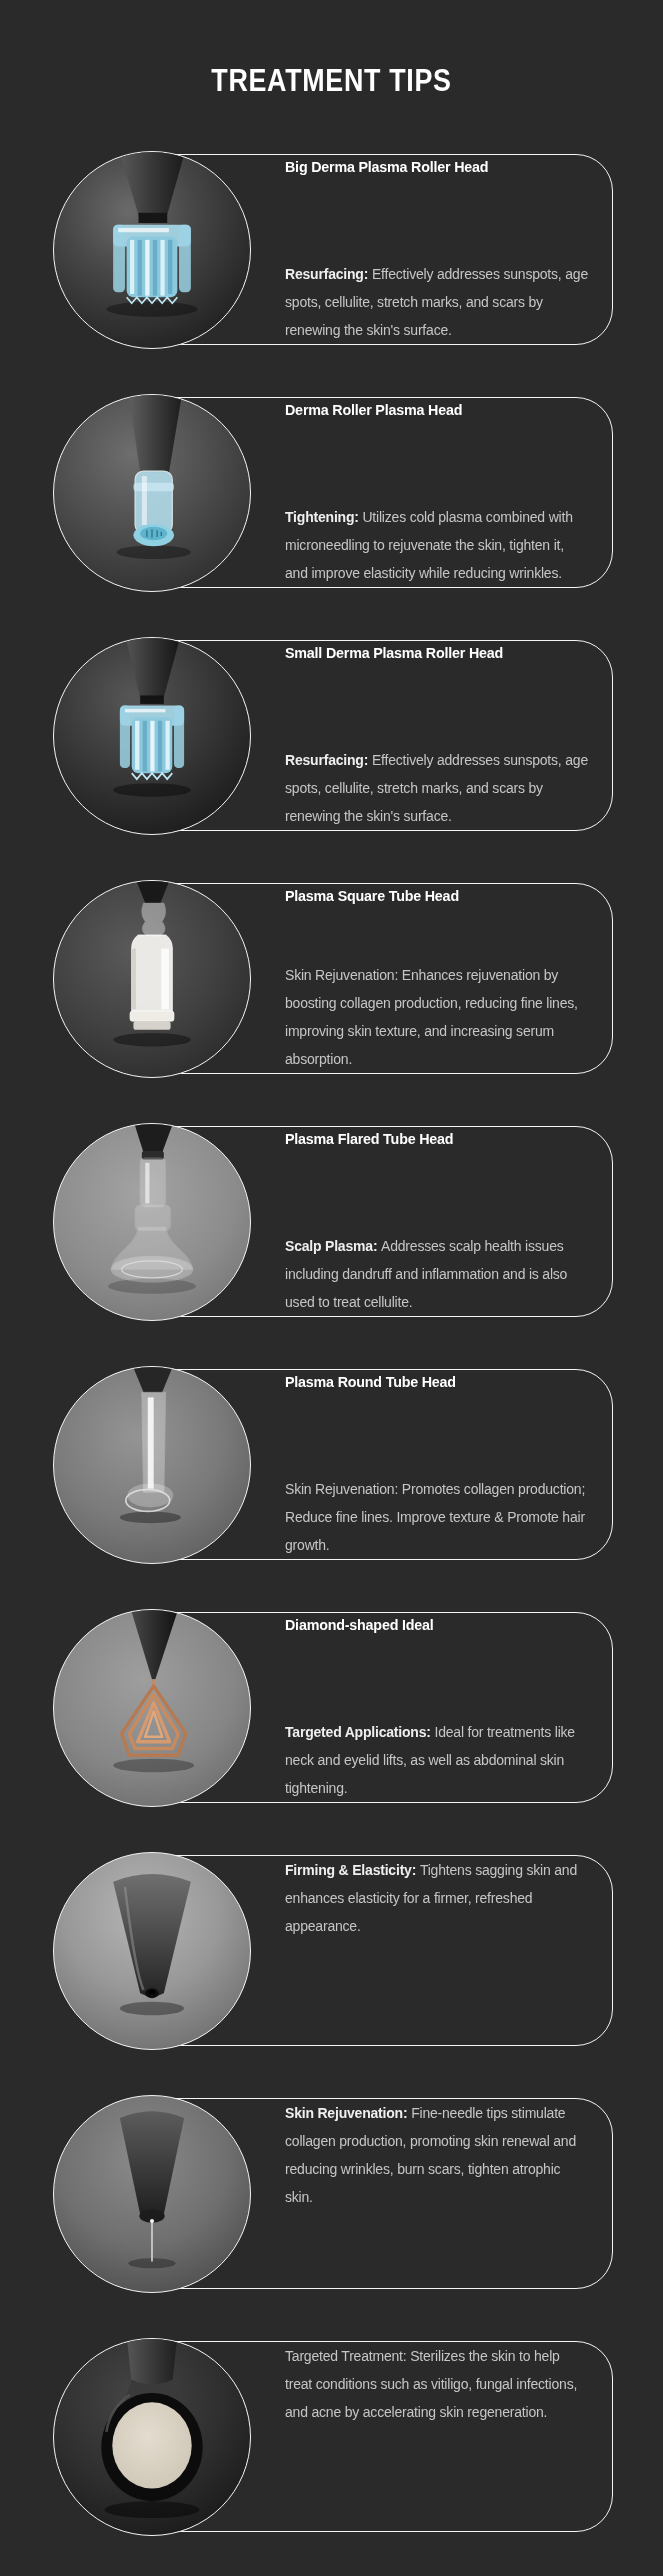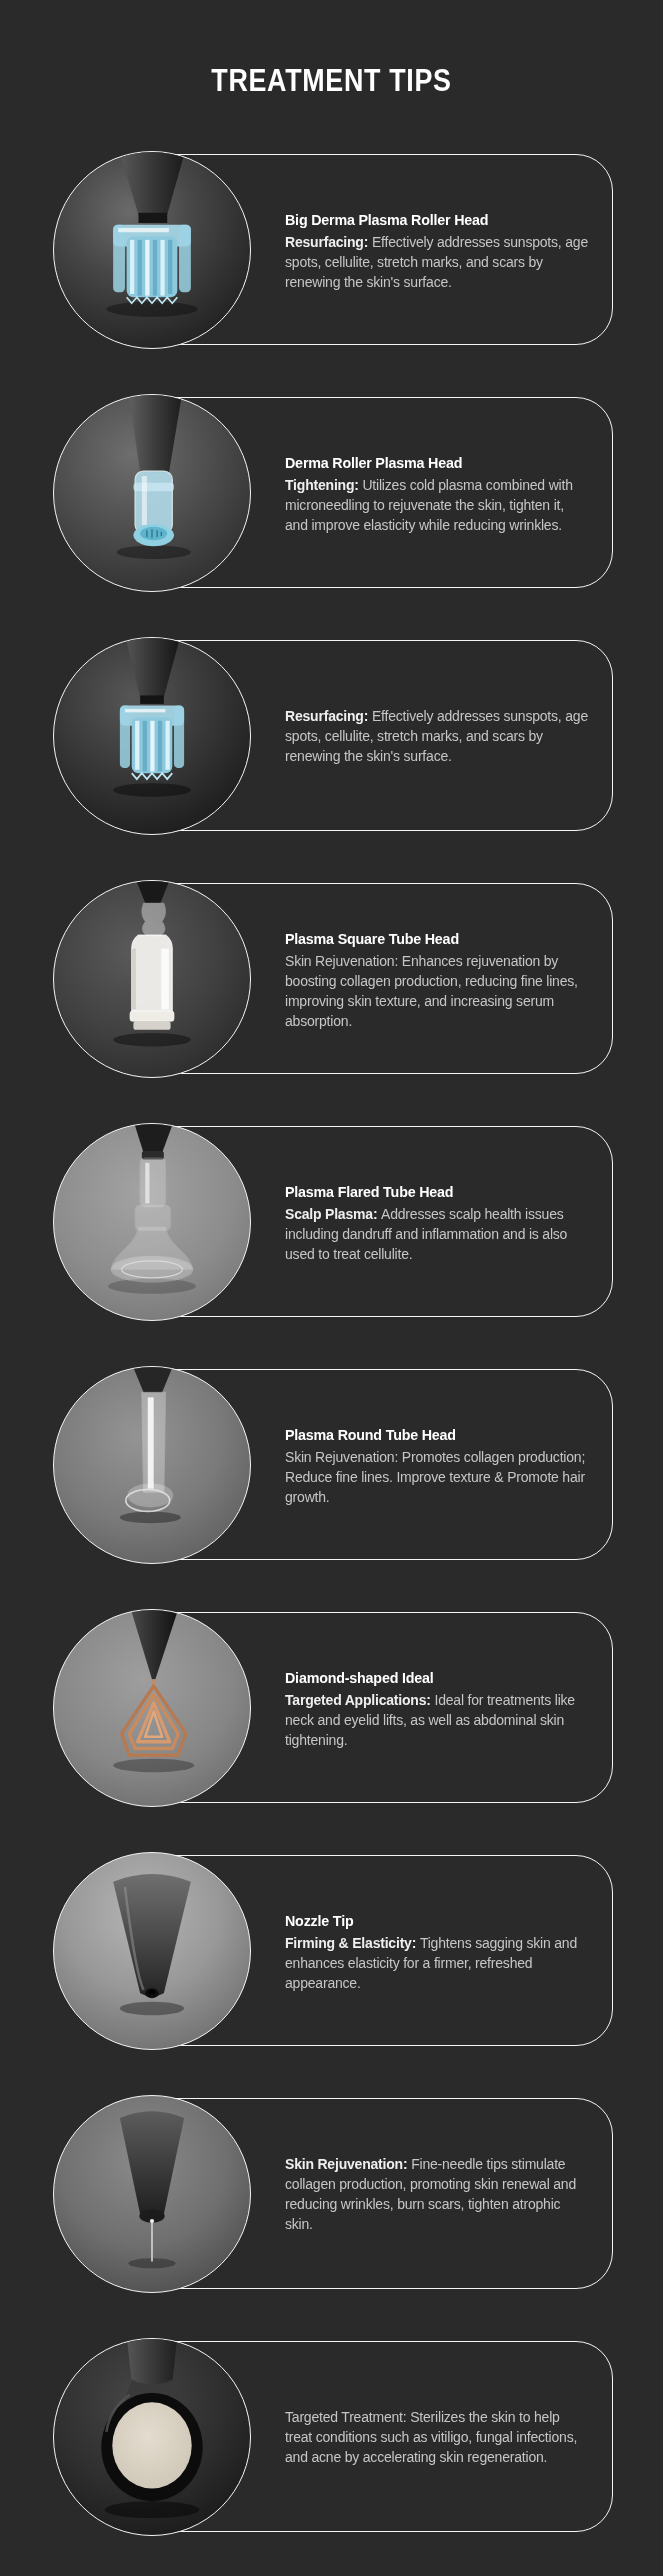--- a/index.html
+++ b/index.html
@@ -62,34 +62,34 @@
   .ph9{background:radial-gradient(circle at 45% 32%, #8a8a8a 0%, #6f6f6f 50%, #3f3f3f 100%);}
   .ph10{background:radial-gradient(circle at 42% 30%, #454545 0%, #2e2e2e 50%, #101010 100%);}
   .content{
     position:relative;
     z-index:1;
     height:100%;
     box-sizing:border-box;
     padding:0 22px 0 141px;
     display:flex;
     flex-direction:column;
-    justify-content:center;
+    justify-content:space-between;
   }
   .card-title{
     color:#ffffff;
     font-weight:700;
     font-size:14.3px;
     line-height:24px;
     letter-spacing:-0.2px;
   }
   .para{
     margin:0;
     color:#c6c6c6;
     font-size:14px;
-    line-height:20px;
+    line-height:28px;
     letter-spacing:-0.2px;
   }
   .lead{color:#efefef;font-weight:700;}
   .lead:not(:empty)::after{content:" ";}
   .spacer-bottom{height:40px;}
 </style>
 </head>
 <body>
 
 <h1 class="page-title">TREATMENT TIPS</h1>
@@ -180,20 +180,21 @@
         <rect x="92" y="94" width="48" height="66" rx="8" fill="#8cc9de"></rect>
         <rect x="96" y="98" width="5" height="58" fill="#e2f5fa" opacity="0.9"></rect>
         <rect x="105" y="98" width="5" height="60" fill="#5fa8c2" opacity="0.8"></rect>
         <rect x="114" y="98" width="5" height="60" fill="#eaf8fc" opacity="0.95"></rect>
         <rect x="123" y="98" width="5" height="60" fill="#5fa8c2" opacity="0.8"></rect>
         <rect x="132" y="98" width="5" height="58" fill="#e2f5fa" opacity="0.9"></rect>
         <path d="M92,160 l6,7 l6,-7 l6,7 l6,-7 l6,7 l6,-7 l6,7 l6,-7" stroke="#bfe6f2" stroke-width="2" fill="none"></path>
       </svg>
     </div>
     <div class="content">
+      <div class="card-title">Small Derma Plasma Roller Head</div>
       <p class="para"><b class="lead">Resurfacing:</b><span>Effectively addresses sunspots, age spots, cellulite, stretch marks, and scars by renewing the skin's surface.</span></p>
     </div>
   </div>
 
   <div class="card">
     <div class="photo ph5">
       <svg viewBox="0 0 232 232">
         <ellipse cx="116" cy="188" rx="46" ry="8" fill="#000000" opacity="0.4"></ellipse>
         <polygon points="96,-4 138,-4 126,26 108,26" fill="#191919"></polygon>
         <path d="M106,26 c-4,10 -2,16 2,22 c-6,8 -4,14 4,18 h12 c8,-4 10,-10 4,-18 c4,-6 6,-12 2,-22 z" fill="#e8e8e8" opacity="0.45" stroke="#f2f2f2" stroke-opacity="0.5"></path>
@@ -285,21 +286,20 @@
           </linearGradient>
         </defs>
         <ellipse cx="116" cy="184" rx="38" ry="8" fill="#000000" opacity="0.35"></ellipse>
         <path d="M70,34 Q116,16 162,34 L130,166 Q116,174 102,166 Z" fill="url(#c8g)"></path>
         <path d="M84,40 Q96,140 106,162" stroke="#9a9a9a" stroke-width="3" opacity="0.5" fill="none"></path>
         <ellipse cx="116" cy="166" rx="8" ry="6" fill="#0e0e0e"></ellipse>
         <ellipse cx="116" cy="165" rx="4" ry="3" fill="#000000"></ellipse>
       </svg>
     </div>
     <div class="content">
-      <div class="card-title">Nozzle Tip</div>
       <p class="para"><b class="lead">Firming &amp; Elasticity:</b><span>Tightens sagging skin and enhances elasticity for a firmer, refreshed appearance.</span></p>
     </div>
   </div>
 
   <div class="card">
     <div class="photo ph9">
       <svg viewBox="0 0 232 232">
         <defs>
           <linearGradient id="c9g" x1="0" y1="0" x2="0" y2="1">
             <stop offset="0" stop-color="#5c5c5c"></stop>

